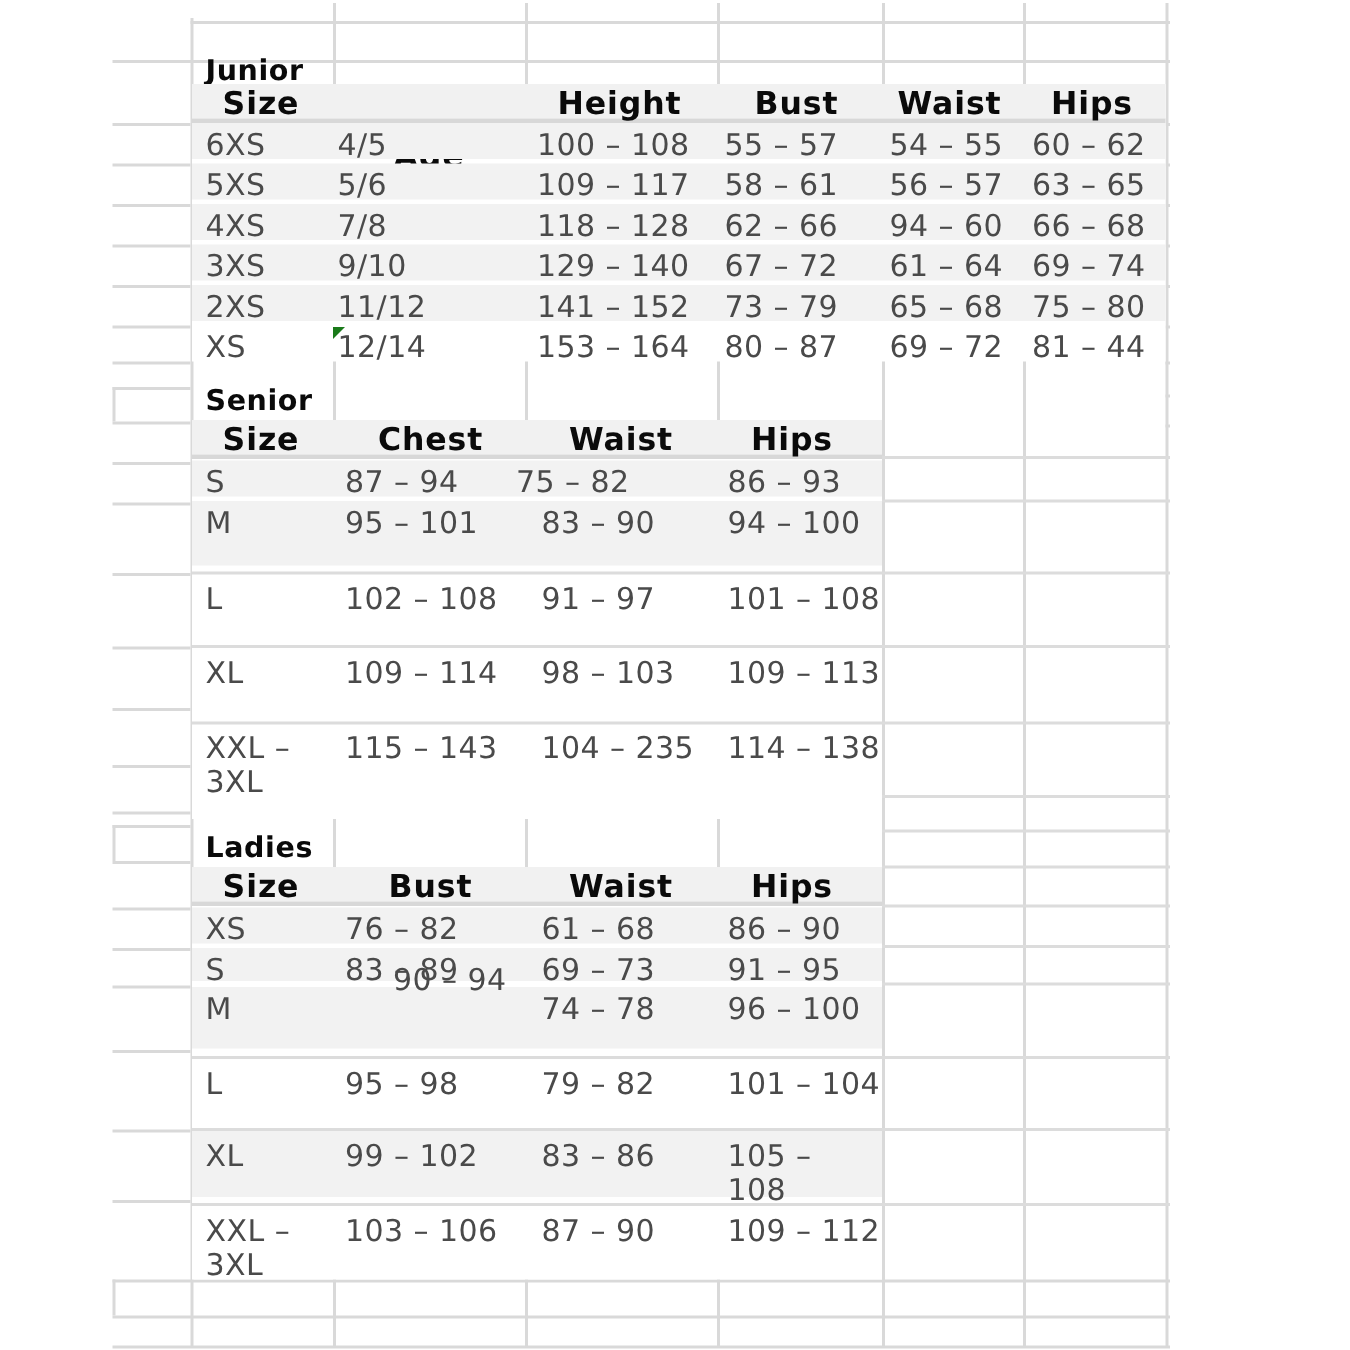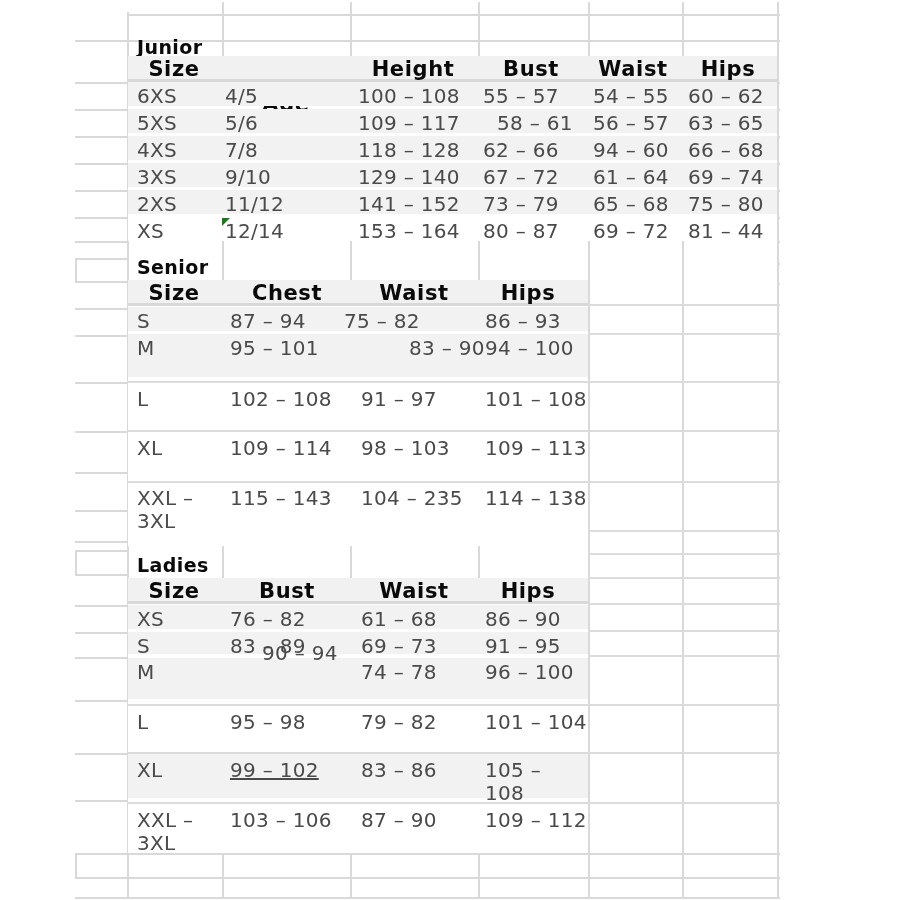--- a/index.html
+++ b/index.html
@@ -97,21 +97,21 @@
     <div class="data-cell" style="left: 137px; top: 85px;">6XS</div>
     <div class="data-cell" style="left: 225px; top: 85px;">4/5</div>
     <div class="data-cell" style="left: 358px; top: 85px;">100 – 108</div>
     <div class="data-cell" style="left: 483px; top: 85px;">55 – 57</div>
     <div class="data-cell" style="left: 593px; top: 85px;">54 – 55</div>
     <div class="data-cell" style="left: 688px; top: 85px;">60 – 62</div>
     <div class="row-fill" style="left: 128px; top: 109px; width: 649px; height: 24px;"></div>
     <div class="data-cell" style="left: 137px; top: 112px;">5XS</div>
     <div class="data-cell" style="left: 225px; top: 112px;">5/6</div>
     <div class="data-cell" style="left: 358px; top: 112px;">109 – 117</div>
-    <div class="data-cell" style="left: 483px; top: 112px; margin-left: 14px;">58 – 61</div>
+    <div class="data-cell" style="left: 483px; top: 112px;">58 – 61</div>
     <div class="data-cell" style="left: 593px; top: 112px;">56 – 57</div>
     <div class="data-cell" style="left: 688px; top: 112px;">63 – 65</div>
     <div class="row-fill" style="left: 128px; top: 136px; width: 649px; height: 24px;"></div>
     <div class="data-cell" style="left: 137px; top: 139px;">4XS</div>
     <div class="data-cell" style="left: 225px; top: 139px;">7/8</div>
     <div class="data-cell" style="left: 358px; top: 139px;">118 – 128</div>
     <div class="data-cell" style="left: 483px; top: 139px;">62 – 66</div>
     <div class="data-cell" style="left: 593px; top: 139px;">94 – 60</div>
     <div class="data-cell" style="left: 688px; top: 139px;">66 – 68</div>
     <div class="row-fill" style="left: 128px; top: 163px; width: 649px; height: 24px;"></div>
@@ -144,21 +144,21 @@
     <div class="header-cell" style="left: 414px; top: 281px;">Waist</div>
     <div class="header-cell" style="left: 528px; top: 281px;">Hips</div>
     <div class="row-fill" style="left: 128px; top: 307px; width: 460px; height: 24px;"></div>
     <div class="data-cell" style="left: 137px; top: 310px;">S</div>
     <div class="data-cell" style="left: 230px; top: 310px;">87 – 94</div>
     <div class="data-cell" style="left: 344px; top: 310px;">75 – 82</div>
     <div class="data-cell" style="left: 485px; top: 310px;">86 – 93</div>
     <div class="row-fill" style="left: 128px; top: 334px; width: 460px; height: 43px;"></div>
     <div class="data-cell" style="left: 137px; top: 337px;">M</div>
     <div class="data-cell" style="left: 230px; top: 337px;">95 – 101</div>
-    <div class="data-cell" style="left: 361px; top: 337px; margin-left: 48px;">83 – 90</div>
+    <div class="data-cell" style="left: 361px; top: 337px;">83 – 90</div>
     <div class="data-cell" style="left: 485px; top: 337px;">94 – 100</div>
     <div class="data-cell" style="left: 137px; top: 388px;">L</div>
     <div class="data-cell" style="left: 230px; top: 388px;">102 – 108</div>
     <div class="data-cell" style="left: 361px; top: 388px;">91 – 97</div>
     <div class="data-cell" style="left: 485px; top: 388px;">101 – 108</div>
     <div class="data-cell" style="left: 137px; top: 437px;">XL</div>
     <div class="data-cell" style="left: 230px; top: 437px;">109 – 114</div>
     <div class="data-cell" style="left: 361px; top: 437px;">98 – 103</div>
     <div class="data-cell" style="left: 485px; top: 437px;">109 – 113</div>
     <div class="data-cell" style="left: 137px; top: 487px;">XXL –
@@ -188,21 +188,21 @@
     <div class="data-cell" style="left: 137px; top: 661px;">M</div>
     <div class="data-cell" style="left: 230px; top: 642px; margin-left: 32px;">90 – 94</div>
     <div class="data-cell" style="left: 361px; top: 661px;">74 – 78</div>
     <div class="data-cell" style="left: 485px; top: 661px;">96 – 100</div>
     <div class="data-cell" style="left: 137px; top: 711px;">L</div>
     <div class="data-cell" style="left: 230px; top: 711px;">95 – 98</div>
     <div class="data-cell" style="left: 361px; top: 711px;">79 – 82</div>
     <div class="data-cell" style="left: 485px; top: 711px;">101 – 104</div>
     <div class="row-fill" style="left: 128px; top: 753px; width: 460px; height: 45px;"></div>
     <div class="data-cell" style="left: 137px; top: 759px;">XL</div>
-    <div class="data-cell" style="left: 230px; top: 759px; text-decoration: underline;">99 – 102</div>
+    <div class="data-cell" style="left: 230px; top: 759px;">99 – 102</div>
     <div class="data-cell" style="left: 361px; top: 759px;">83 – 86</div>
     <div class="data-cell" style="left: 485px; top: 759px;">105 –
 108</div>
     <div class="data-cell" style="left: 137px; top: 809px;">XXL –
 3XL</div>
     <div class="data-cell" style="left: 230px; top: 809px;">103 – 106</div>
     <div class="data-cell" style="left: 361px; top: 809px;">87 – 90</div>
     <div class="data-cell" style="left: 485px; top: 809px;">109 – 112</div>
     <div class="rowline" style="left: 588px; top: 304px; width: 253px; height: 2px;"></div>
     <div class="rowline" style="left: 588px; top: 333px; width: 253px; height: 2px;"></div>

